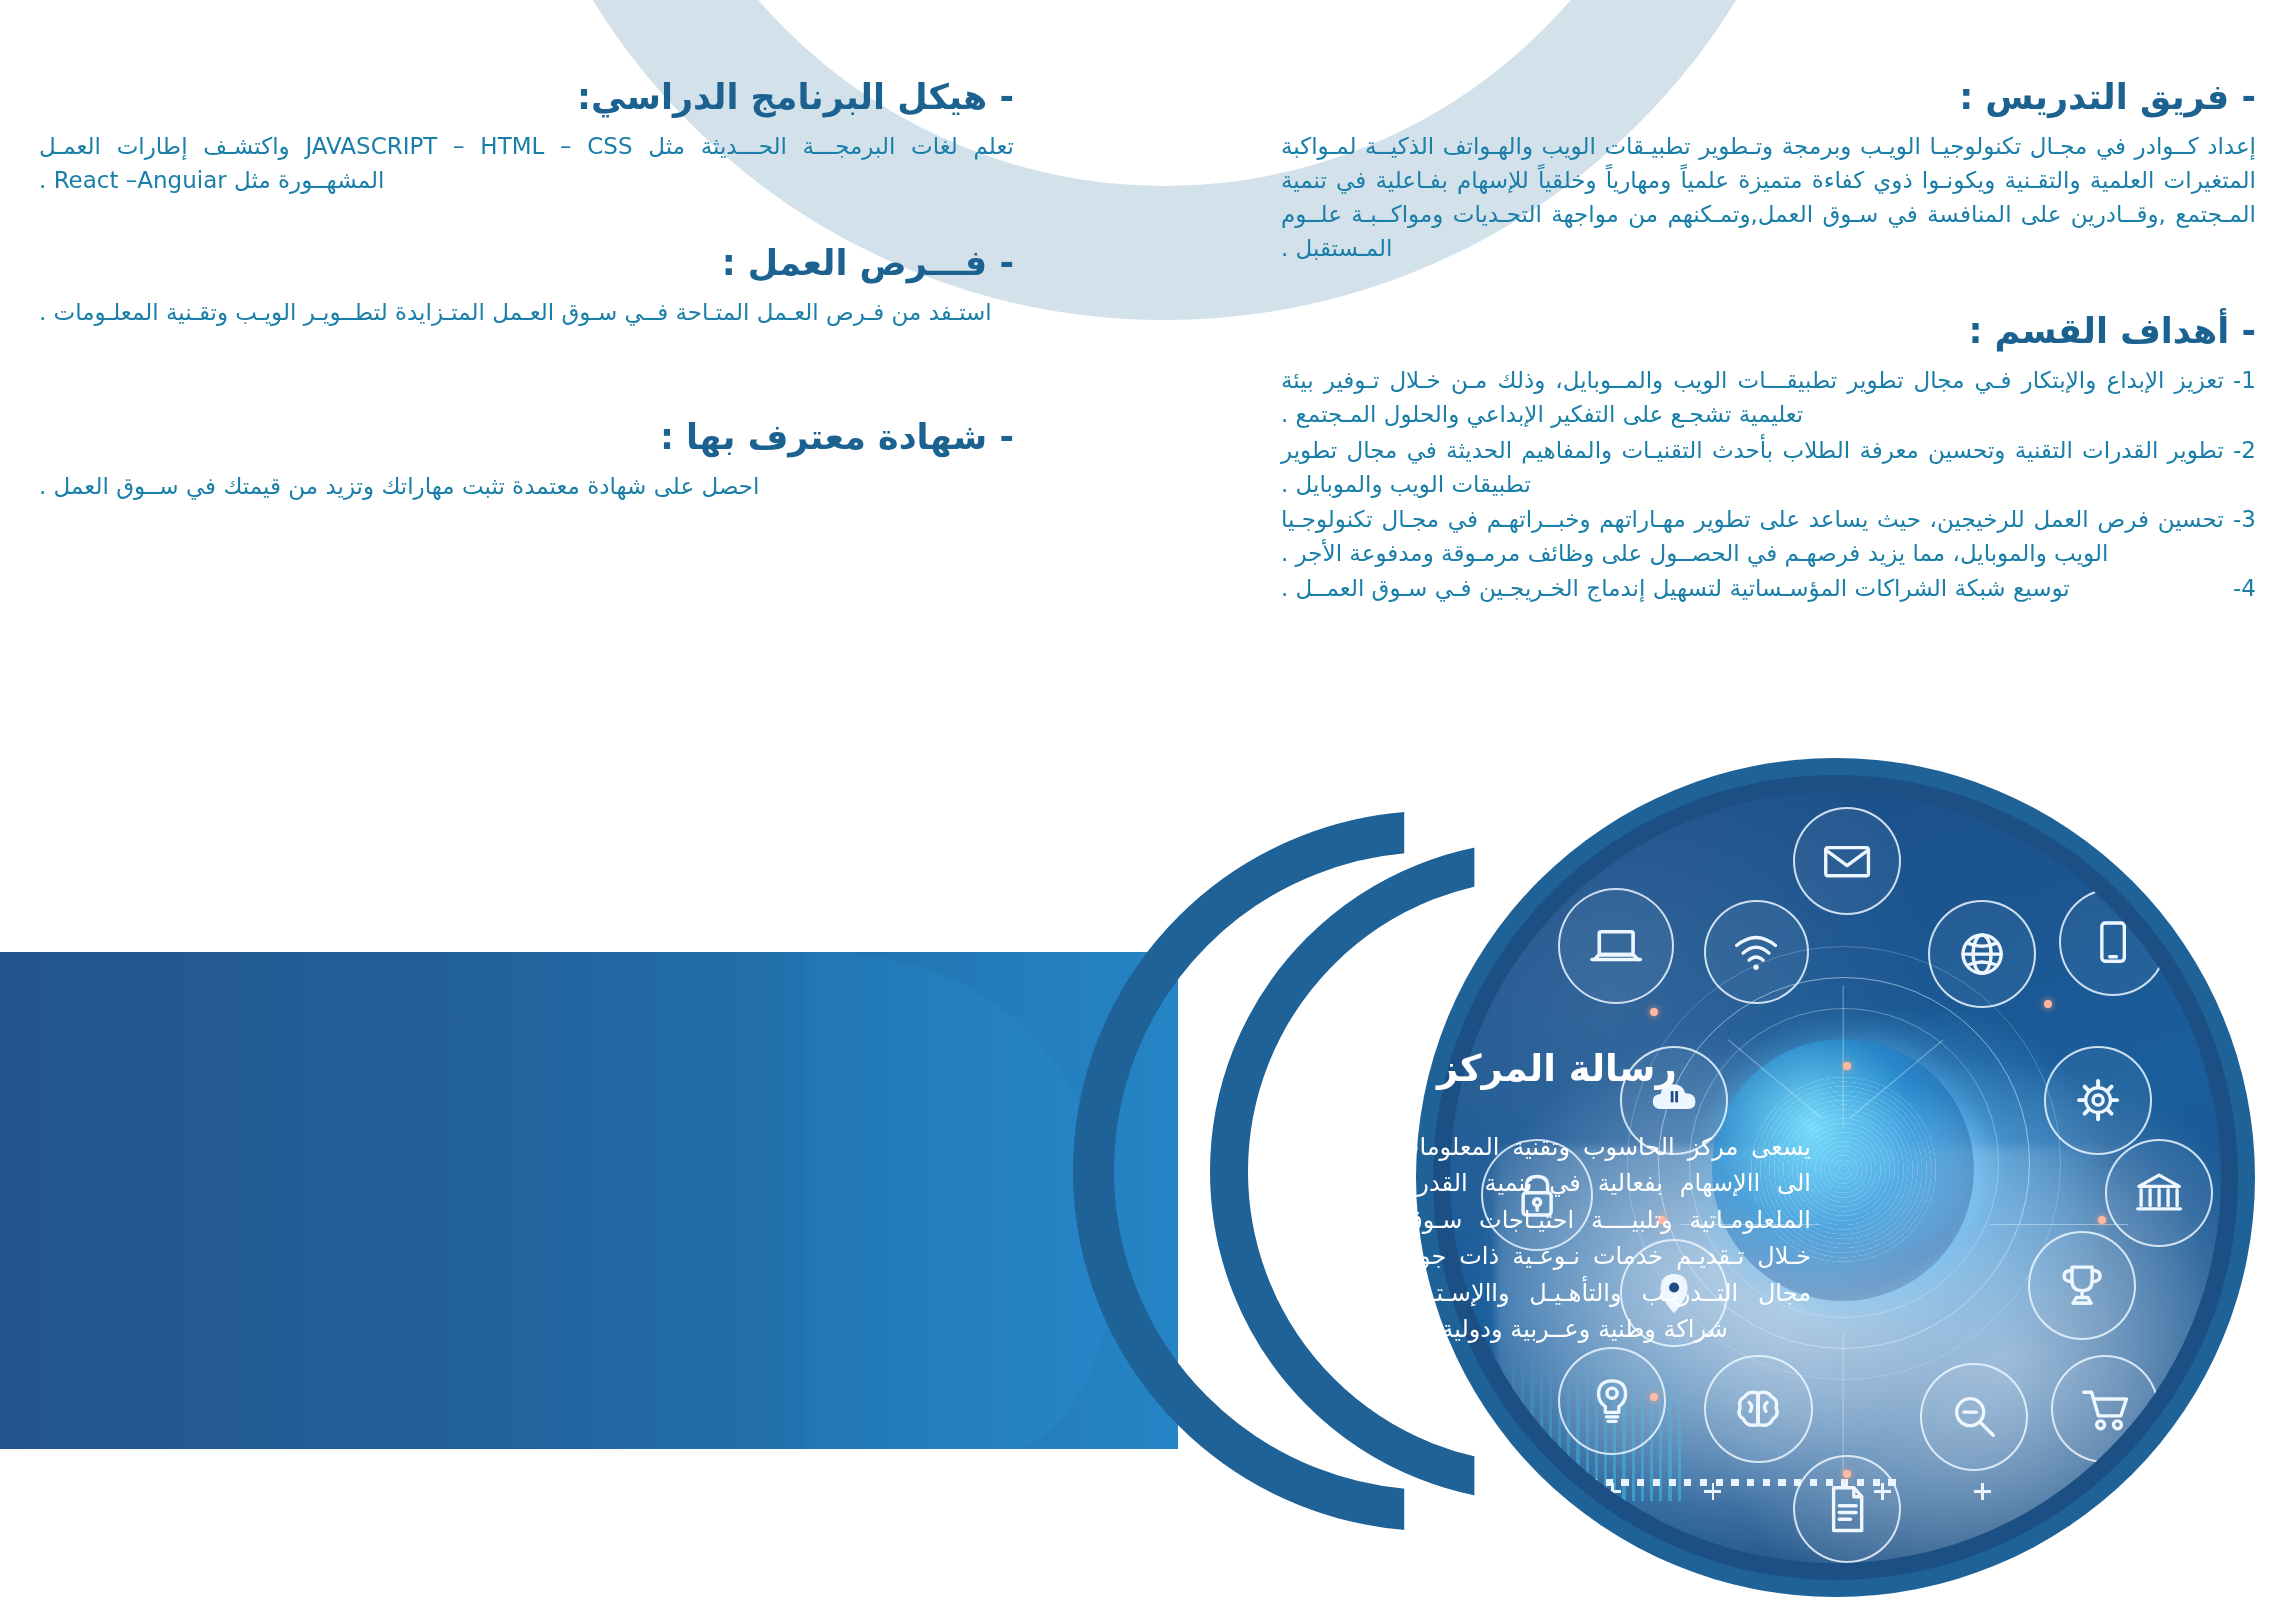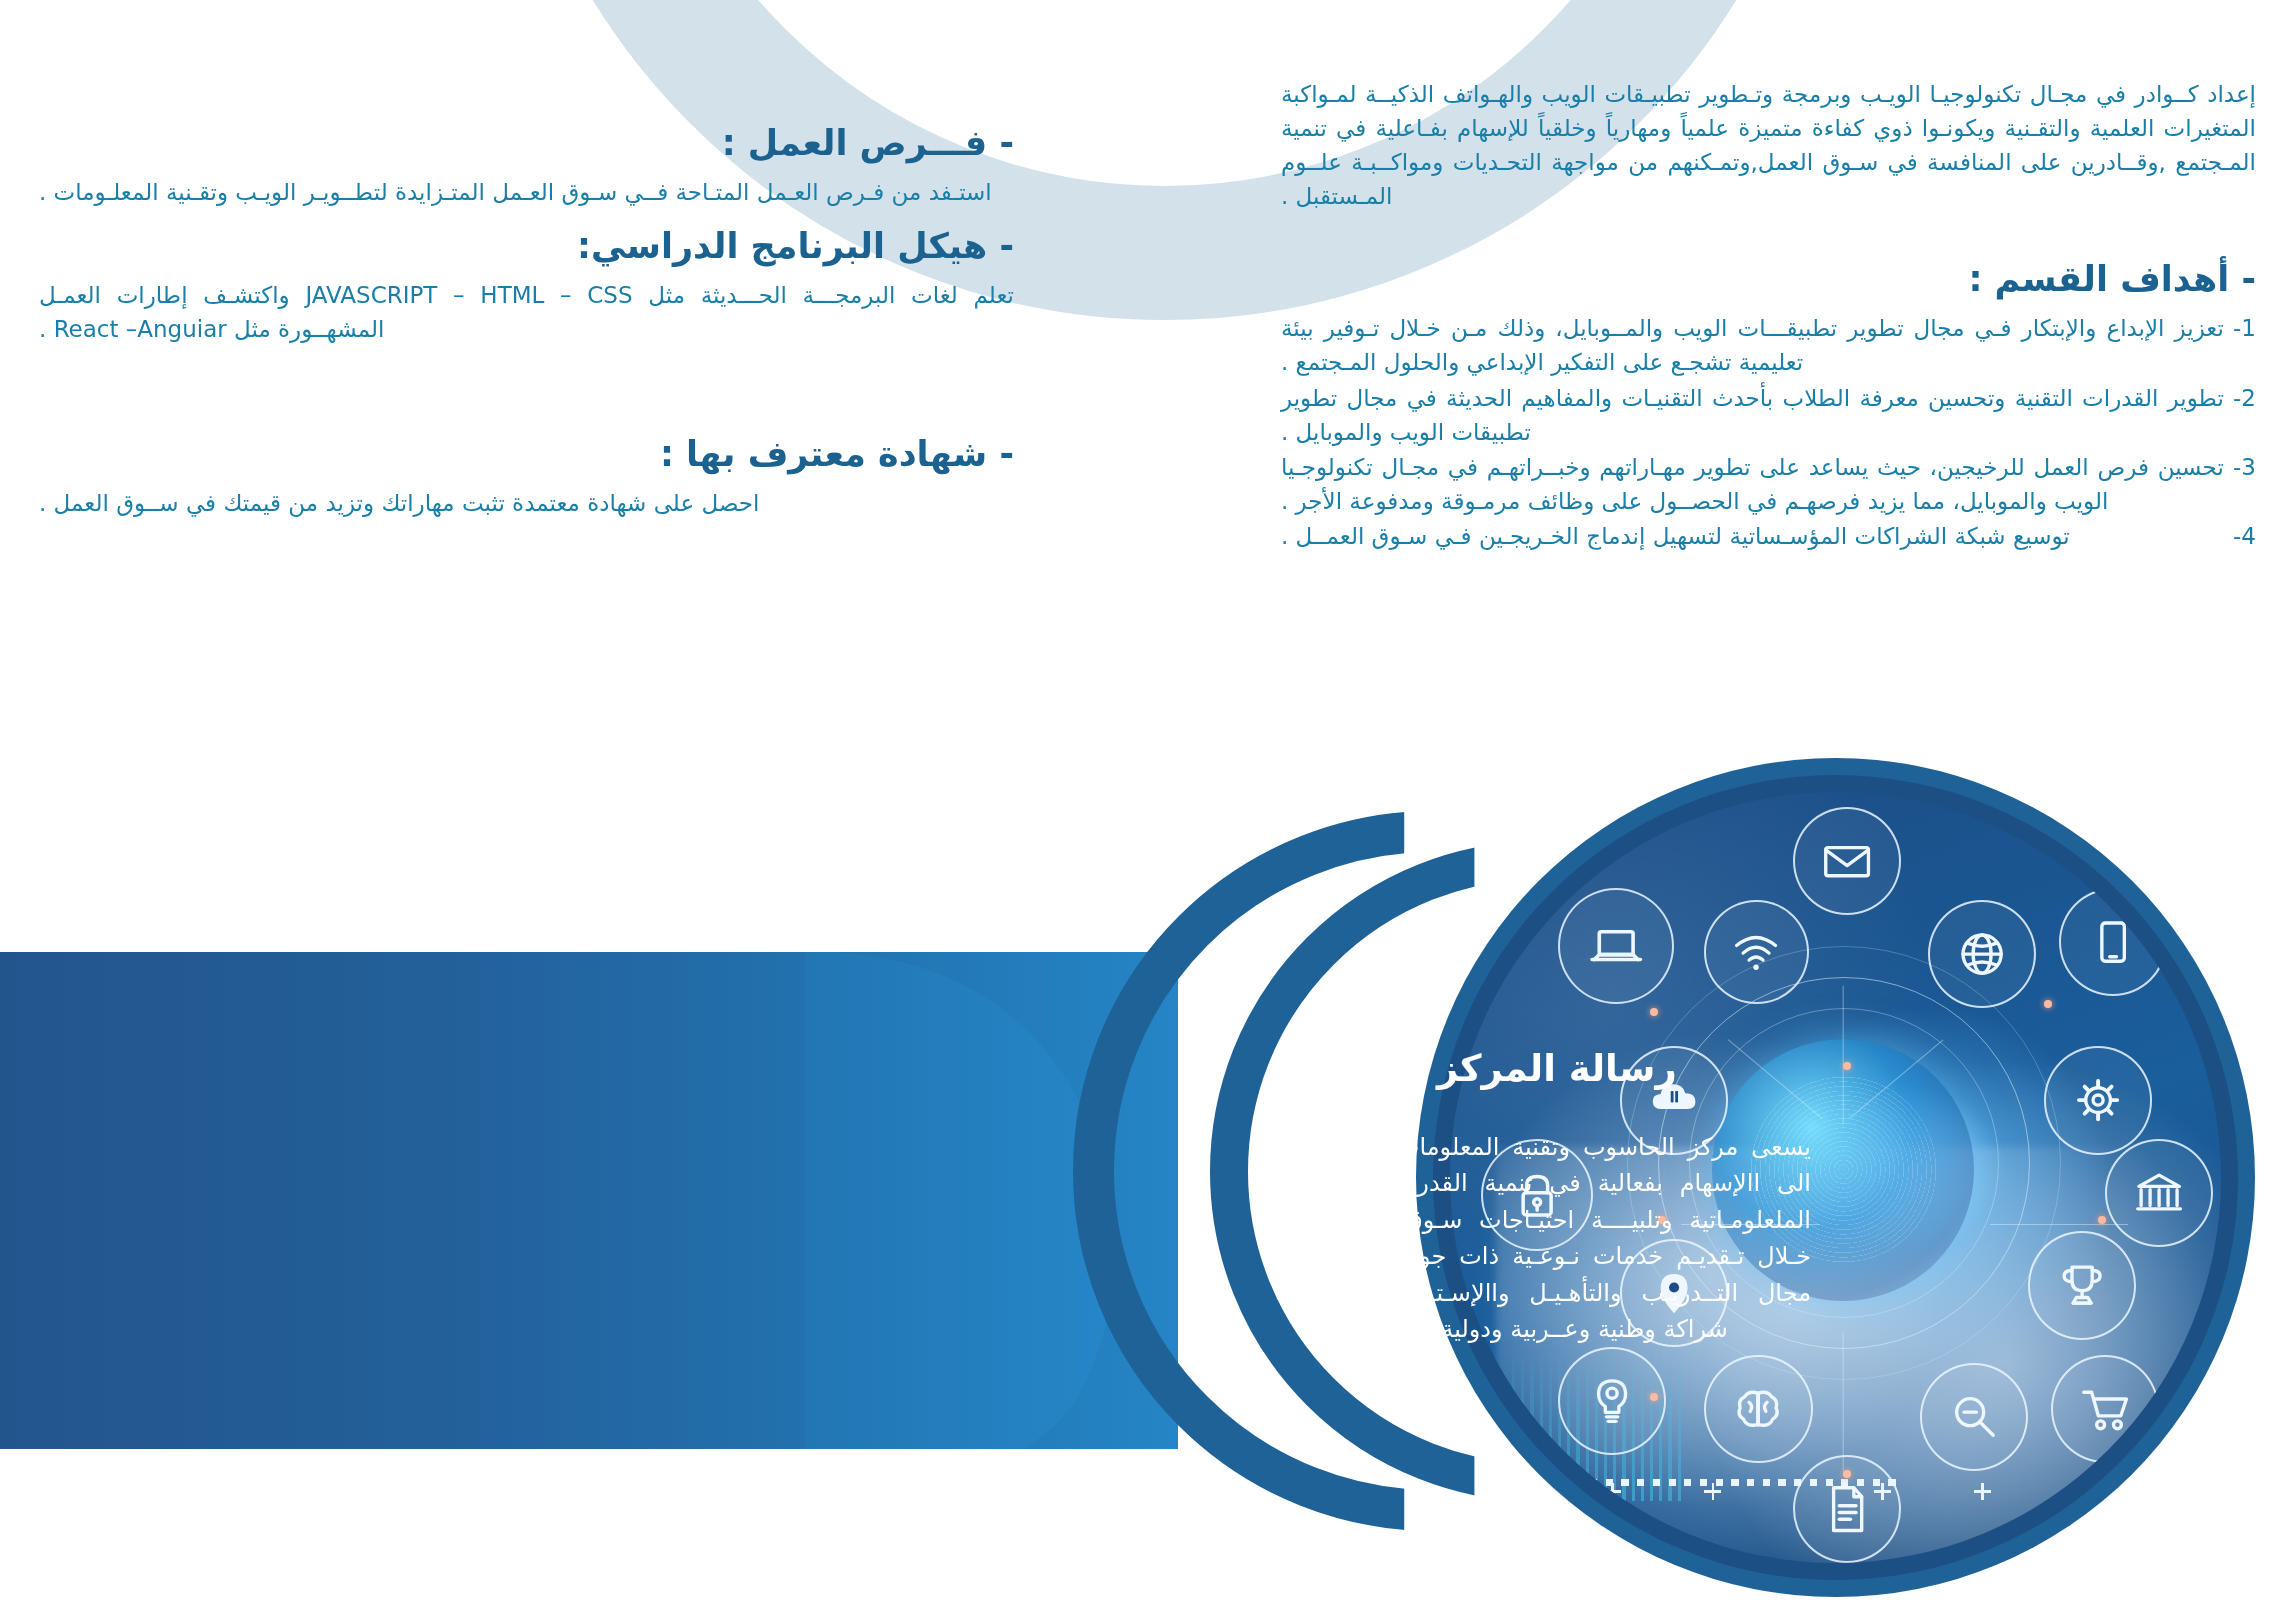--- a/index.html
+++ b/index.html
@@ -220,20 +220,21 @@
 
   <div class="pale-arc-mask">
     <div class="pale-arc"></div>
   </div>
 
   <div class="cols">
 
     <div class="col col-right" style="top:77px;">
 
       <div class="block">
+        <h2 class="sec-title">- فريق التدريس :</h2>
         <p class="sec-body">إعداد كــوادر في مجـال تكنولوجيـا الويـب وبرمجة وتـطوير  تطبيـقات  الويب والهـواتف الذكيــة لمـواكبة المتغيرات العلمية والتقـنية ويكونـوا ذوي كفاءة متميزة علمياً ومهارياً وخلقياً للإسهام بفـاعلية في تنمية المـجتمع ,وقــادرين على المنافسة في سـوق العمل,وتمـكنهم من مواجهة التحـديات ومواكــبـة علــوم المـستقبل .</p>
       </div>
 
       <div class="block" style="margin-top:46px;">
         <h2 class="sec-title">- أهداف القسم :</h2>
         <ol class="goals">
           <li>
             <span class="num">1-</span>
             <span class="txt">تعزيز الإبداع والإبتكار فـي مجال تطوير تطبيقـــات الويب والمــوبايل، وذلك مـن خـلال تـوفير بيئة تعليمية تشجـع على التفكير الإبداعي والحلول المـجتمع .</span>
           </li>
@@ -249,28 +250,28 @@
             <span class="num">4-</span>
             <span class="txt">توسيع شبكة الشراكات المؤسـساتية لتسهيل إندماج الخـريجـين فـي سـوق العمــل .</span>
           </li>
         </ol>
       </div>
 
     </div>
 
     <div class="col col-left" style="top:77px;">
 
+      <div class="block">
+        <h2 class="sec-title">- هيكل البرنامج الدراسي:</h2>
+        <p class="sec-body">تعلم لغات البرمجـــة الحـــديثة مثل JAVASCRIPT – HTML – CSS واكتشـف إطارات العمـل المشهــورة مثل React –Anguiar .</p>
+      </div>
+
       <div class="block" style="margin-top:46px;">
         <h2 class="sec-title">- فـــرص العمل :</h2>
         <p class="sec-body">استـفد من فـرص العـمل المتـاحة فــي سـوق العـمل المتـزايدة لتطــويـر الويـب وتقـنية المعلـومات .</p>
-      </div>
-
-      <div class="block">
-        <h2 class="sec-title">- هيكل البرنامج الدراسي:</h2>
-        <p class="sec-body">تعلم لغات البرمجـــة الحـــديثة مثل JAVASCRIPT – HTML – CSS واكتشـف إطارات العمـل المشهــورة مثل React –Anguiar .</p>
       </div>
 
       <div class="block" style="margin-top:88px;">
         <h2 class="sec-title">- شهادة معترف بها :</h2>
         <p class="sec-body">احصل على شهادة معتمدة تثبت مهاراتك وتزيد من قيمتك في ســوق العمل .</p>
       </div>
 
       <div class="block" style="margin-top:77px;">
       </div>
 

